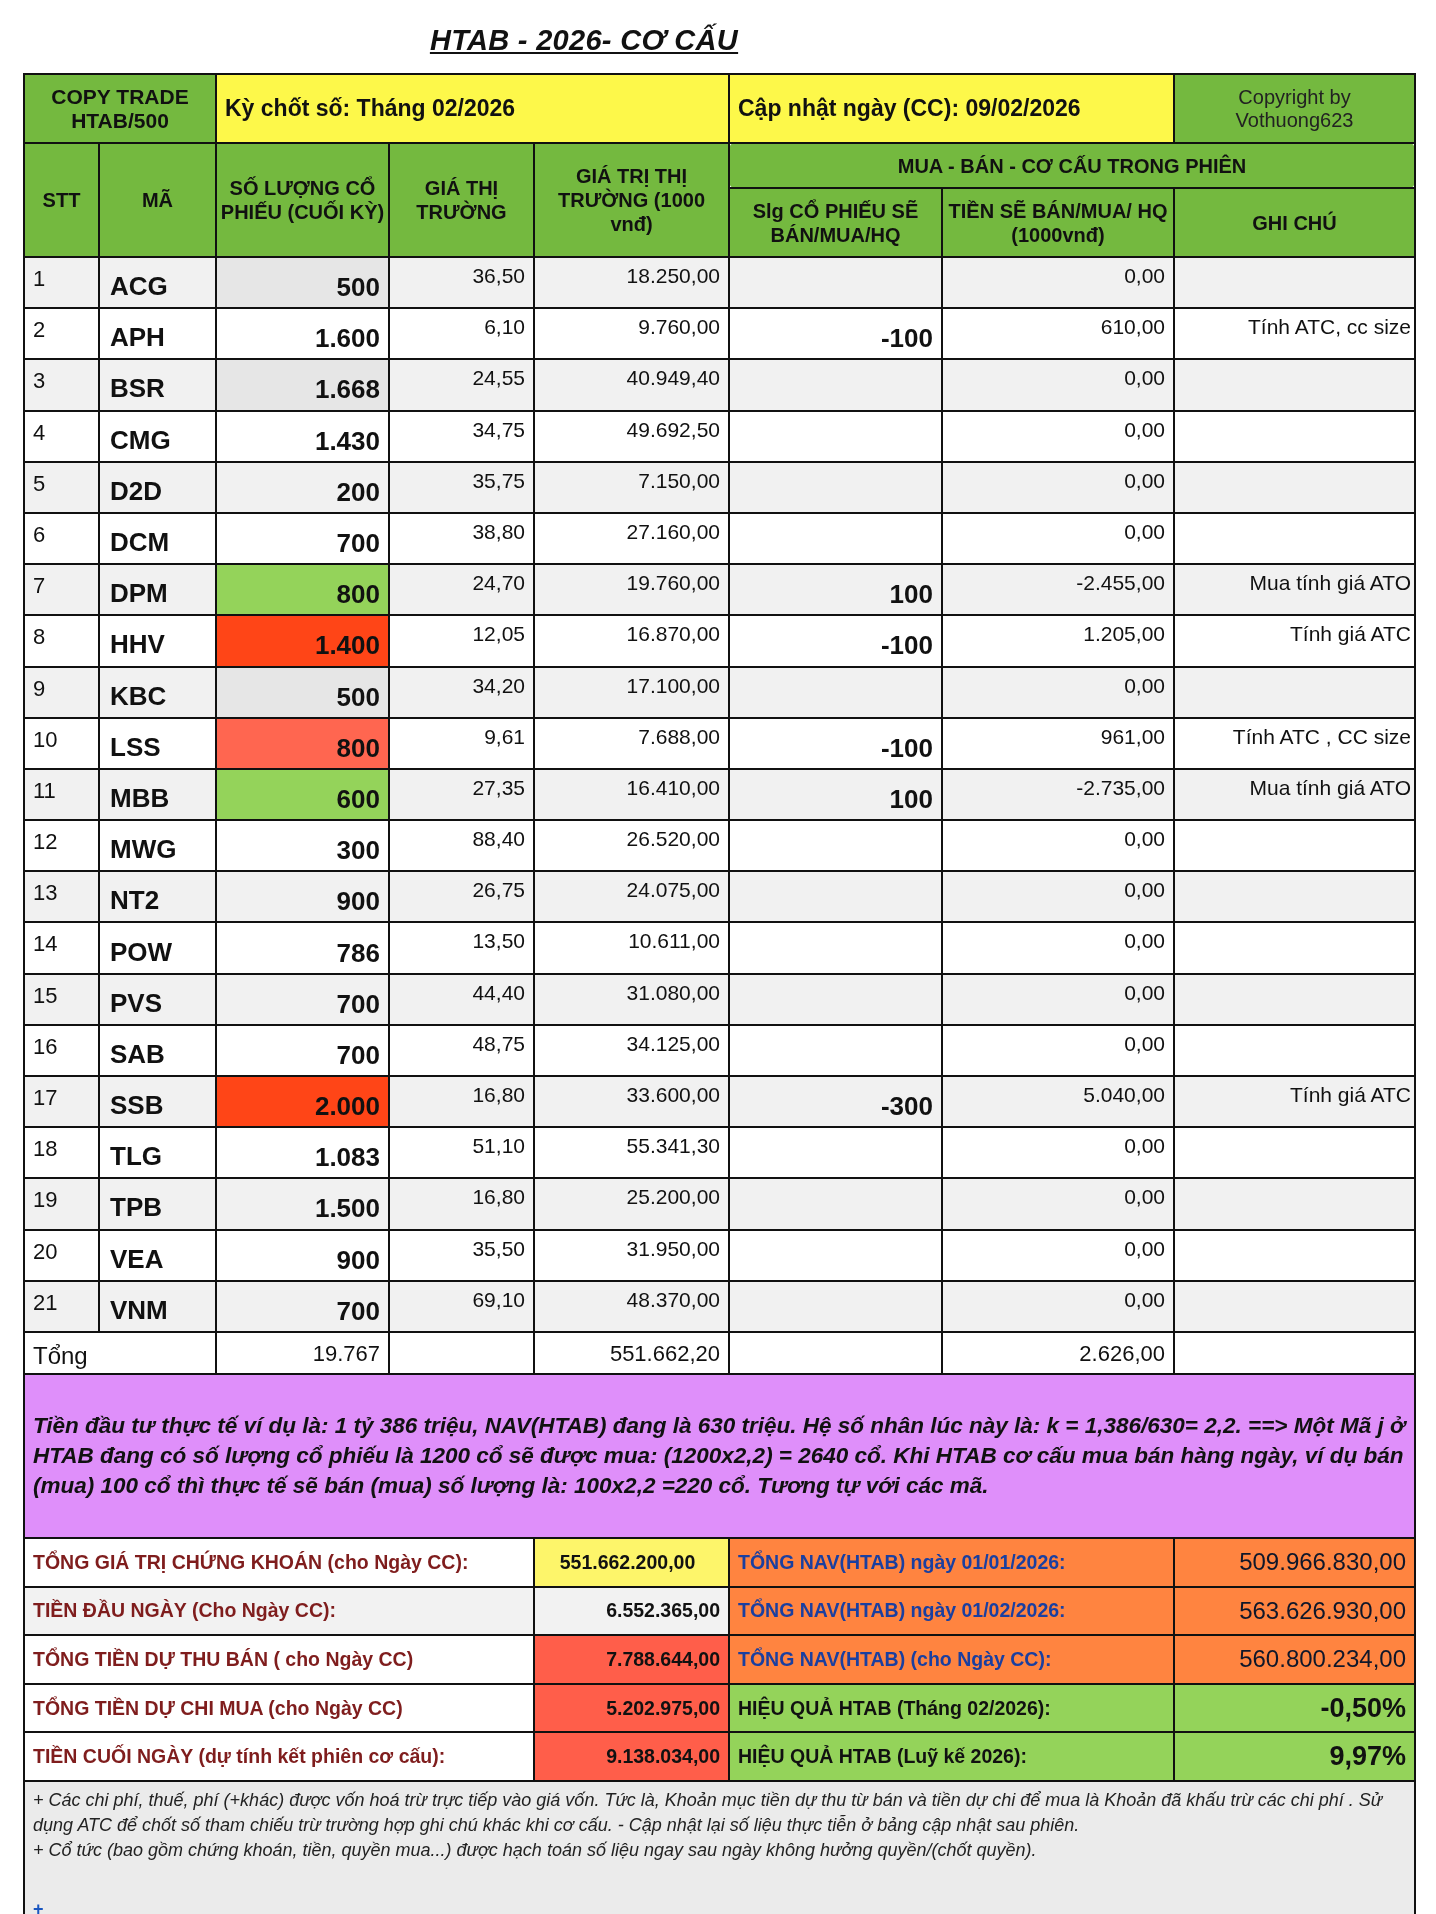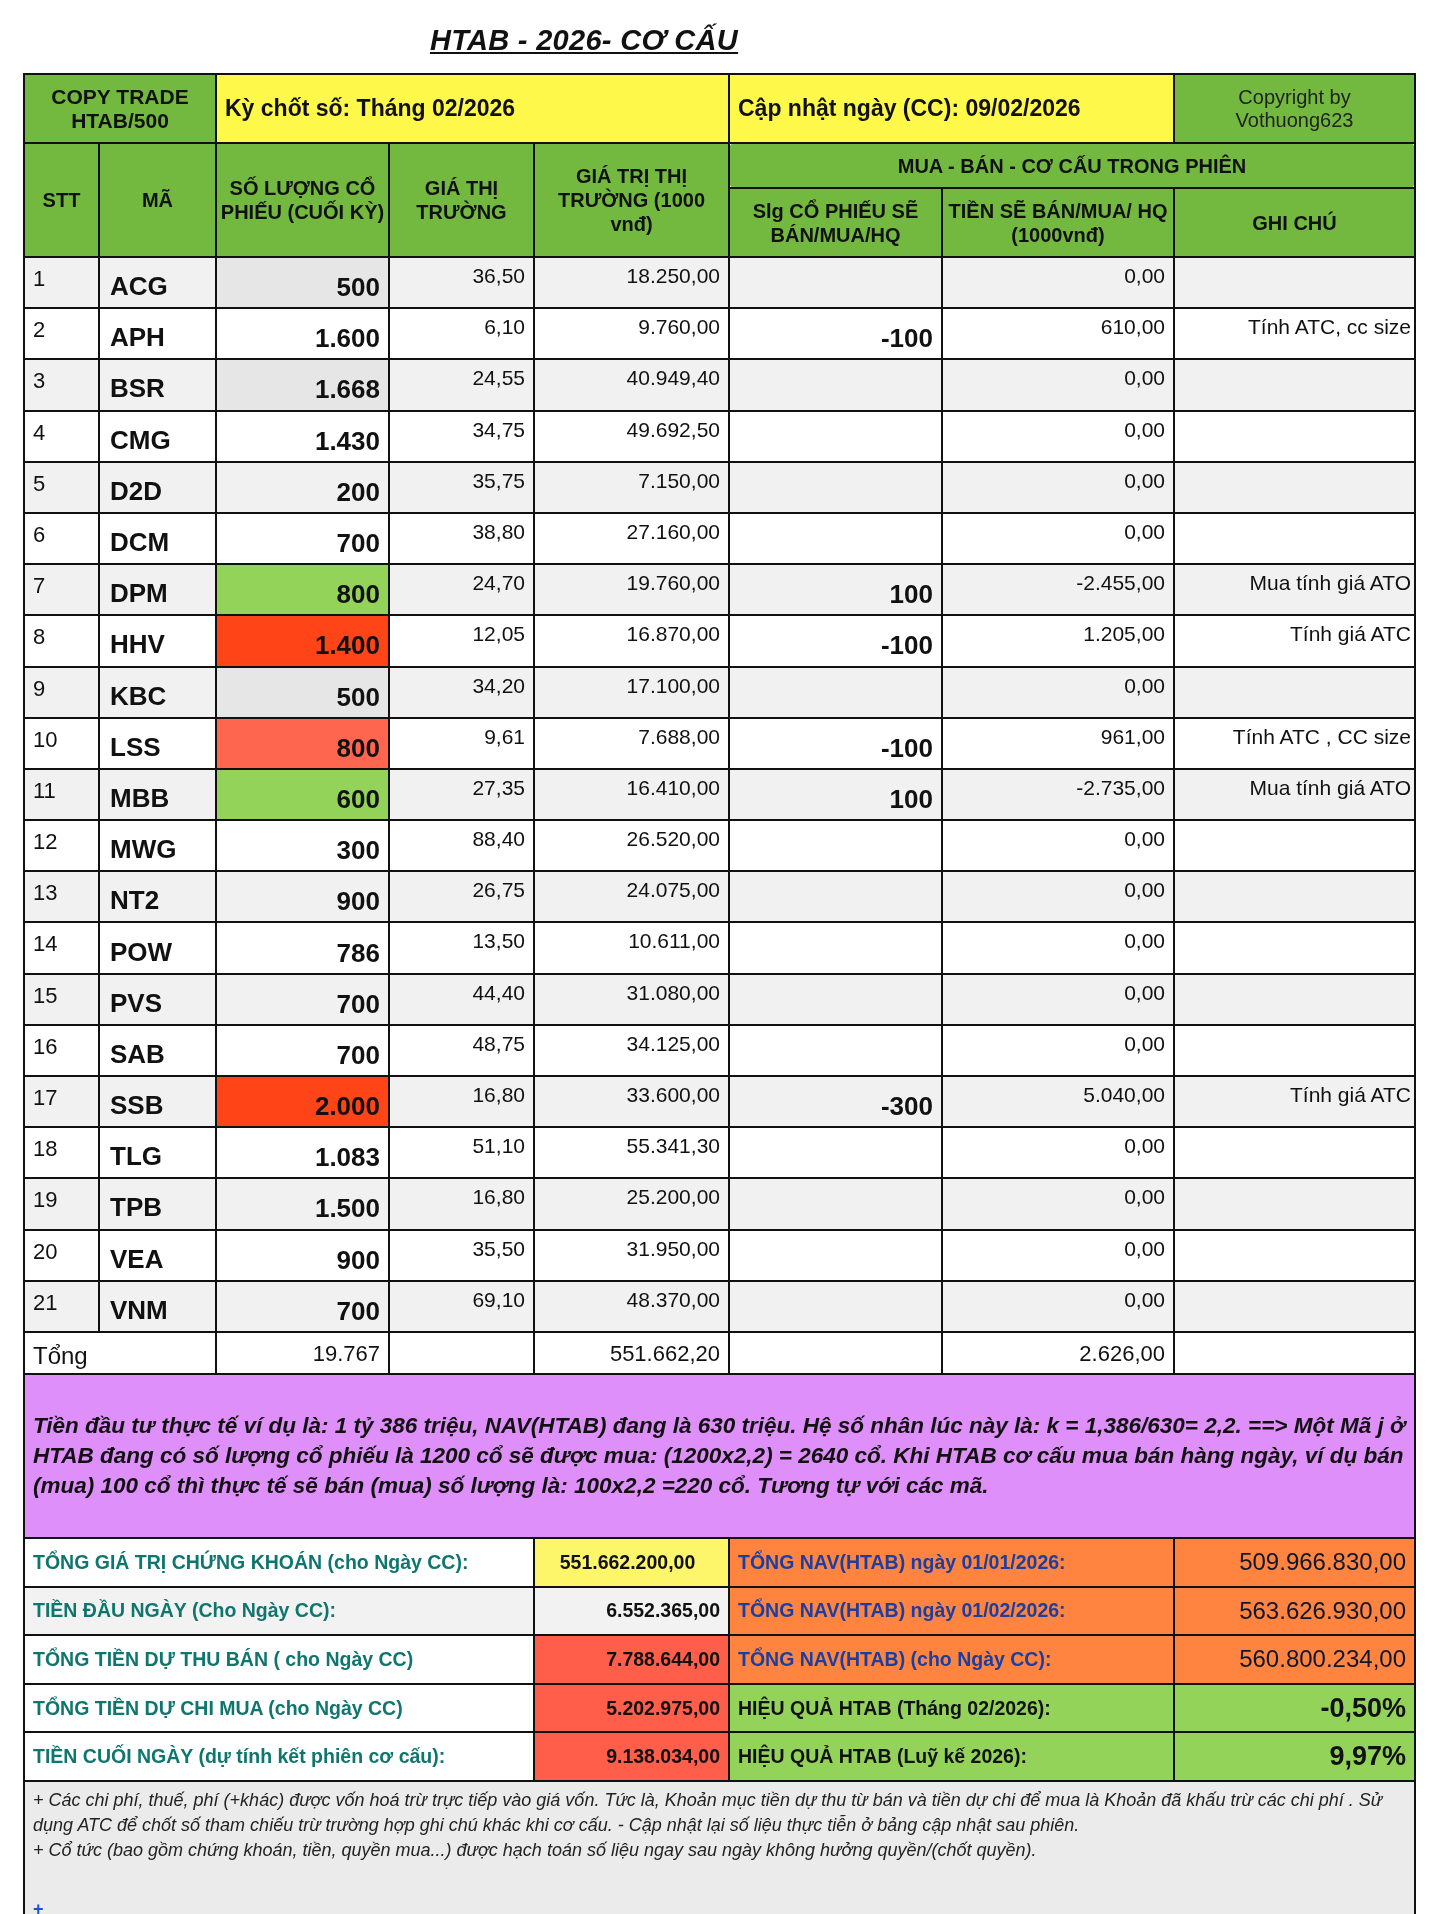--- a/index.html
+++ b/index.html
@@ -35,21 +35,21 @@
   .row td.qty.salmon { background: #ff6650 !important; }
   .row td.qty.grey { background: #e6e6e6 !important; }
   .total td { height: 42px; font-size: 22px; font-weight: normal; }
   .total td.lbl { padding-left: 8px; font-size: 24px; padding-top: 6px; }
   .total td.num { text-align: right; padding-right: 8px; vertical-align: top; padding-top: 8px; }
   .purple td {
     background: #df8ffa; height: 164px; font-weight: bold; font-style: italic;
     font-size: 22.5px; line-height: 30px; padding: 8px 8px 8px 8px; color: #111;
   }
   .sum td { height: 48.6px; font-size: 19.5px; }
-  .sum td.l { color: #0f766e; font-weight: bold; padding-left: 8px; }
+  .sum td.l { color: #7f1d1d; font-weight: bold; padding-left: 8px; }
   .sum td.v { text-align: right; padding-right: 8px; font-weight: bold; font-size: 19.5px; }
   .sum td.yel { background: #fdf56a; text-align: center; }
   .sum td.wht { background: #ffffff; }
   .sum td.lgr { background: #f2f2f2; }
   .sum td.rd { background: #ff5e4a; }
   .sum td.or { background: #ff8440; }
   .sum td.gr { background: #94d35a; }
   .sum td.rl { padding-left: 8px; font-weight: bold; }
   .sum td.rl.blue { color: #1a3fa0; }
   .sum td.rv { text-align: right; padding-right: 8px; font-size: 24px; }

